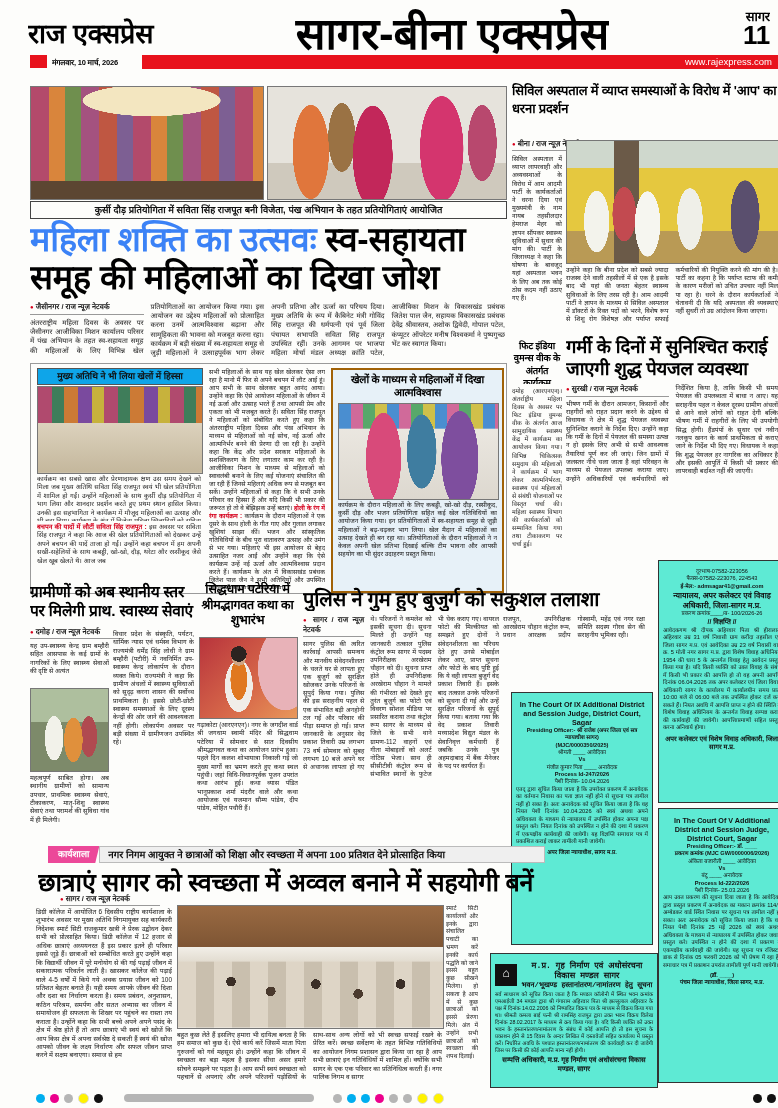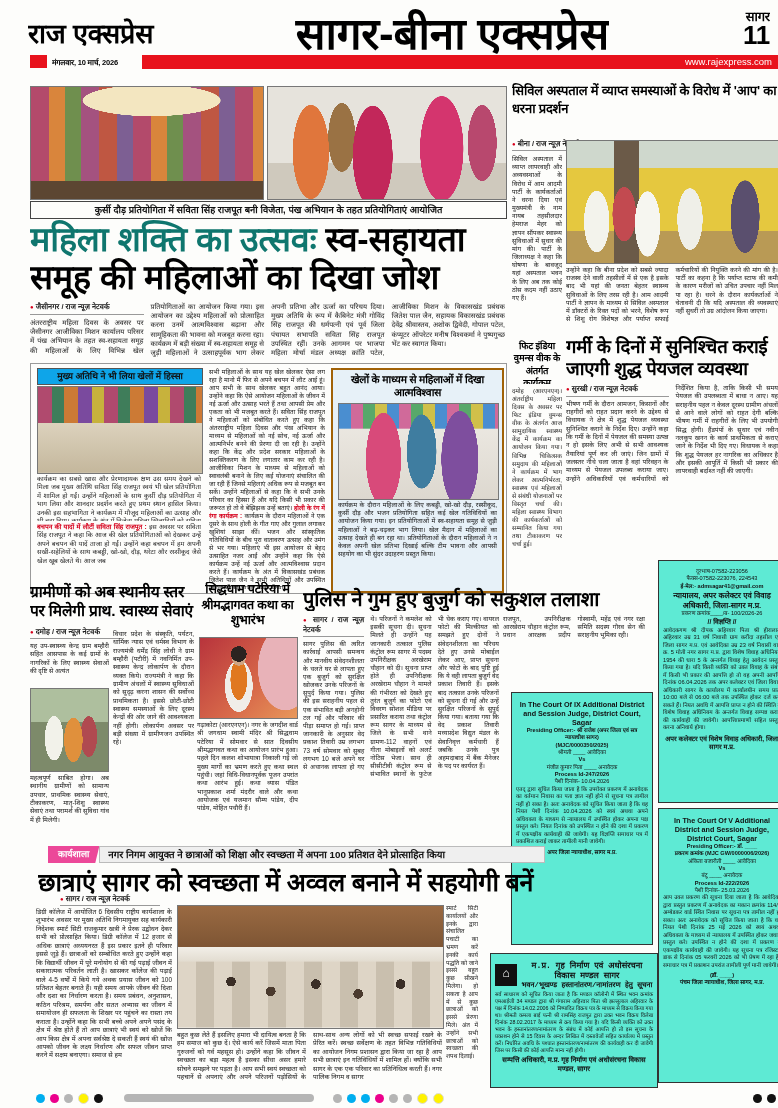--- a/index.html
+++ b/index.html
@@ -1,20 +1,20 @@
 <!DOCTYPE html>
 <html><head>
 <meta charset="utf-8">
 <style>
   html,body{margin:0;padding:0;background:#888;}
   #page{position:relative;width:778px;height:1108px;background:#fdfdfb;margin:0 auto;
         font-family:"Liberation Sans",sans-serif;color:#111;overflow:hidden;}
   .abs{position:absolute;overflow:hidden;}
   .hl{font-weight:bold;color:#000;letter-spacing:-0.2px;}
-  .red{color:#0f766e;}
+  .red{color:#3b82f6;}
   .bodytxt{font-size:7px;line-height:1.32;text-align:justify;color:#1b1b1b;}
   .byline{display:block;font-size:7.4px;font-weight:bold;color:#222;border-bottom:1px solid #999;
           padding-bottom:2px;margin-bottom:3px;}
   .byline .dot{color:#d6001c;font-size:6px;}
   .cols2{column-count:2;column-gap:7px;}
   .cols3{column-count:3;column-gap:6px;}
   .cols4{column-count:4;column-gap:7px;}
   .capbox{border:1px solid #444;font-weight:bold;text-align:center;}
   .bigbox{border:1px solid #9a9a9a;}
   .subttl{border:1px solid #555;font-weight:bold;text-align:center;background:#0ea5e9;}

